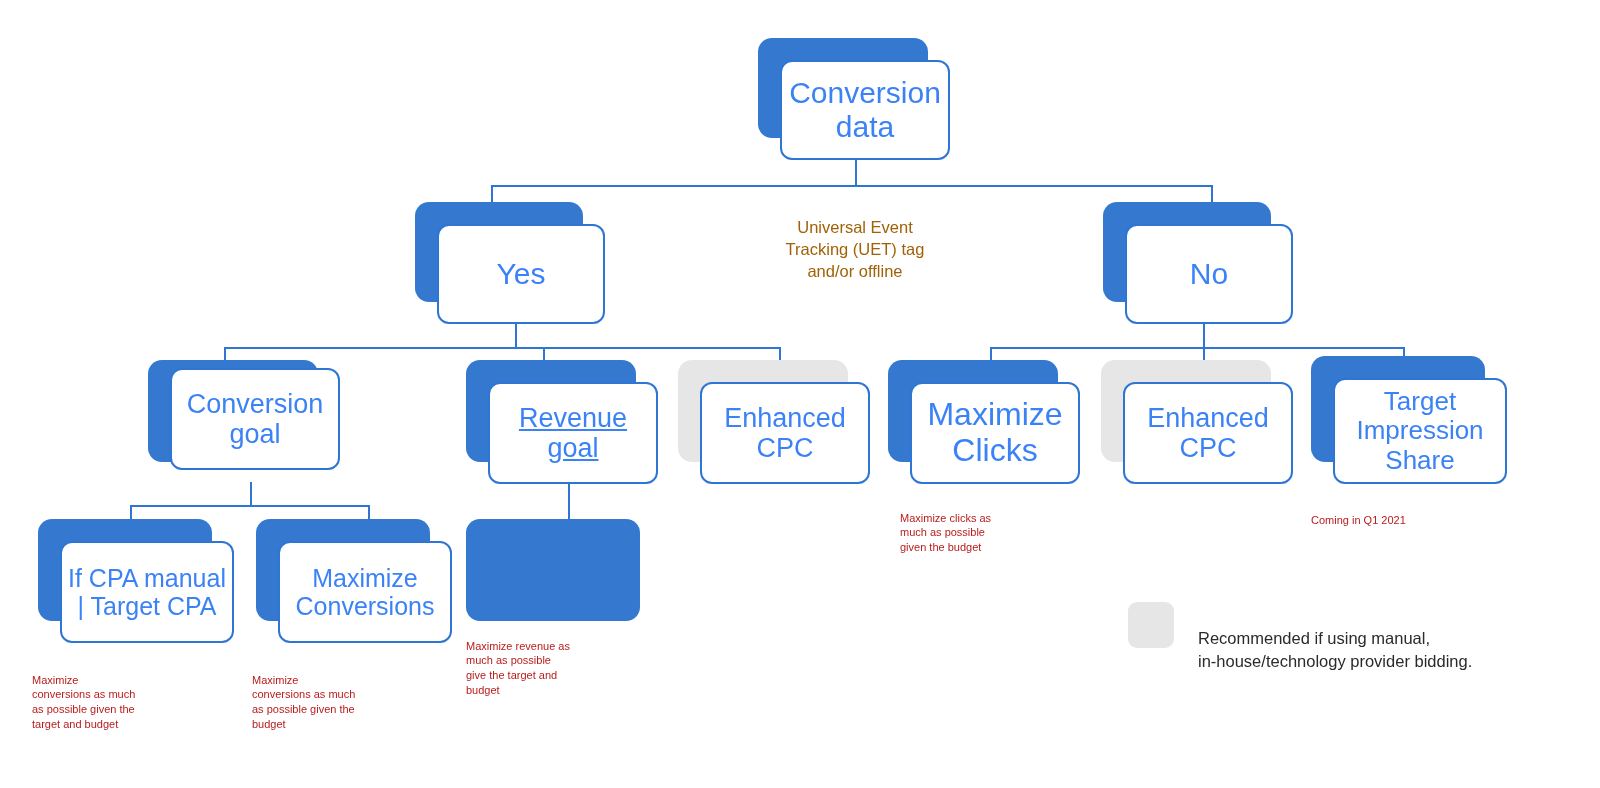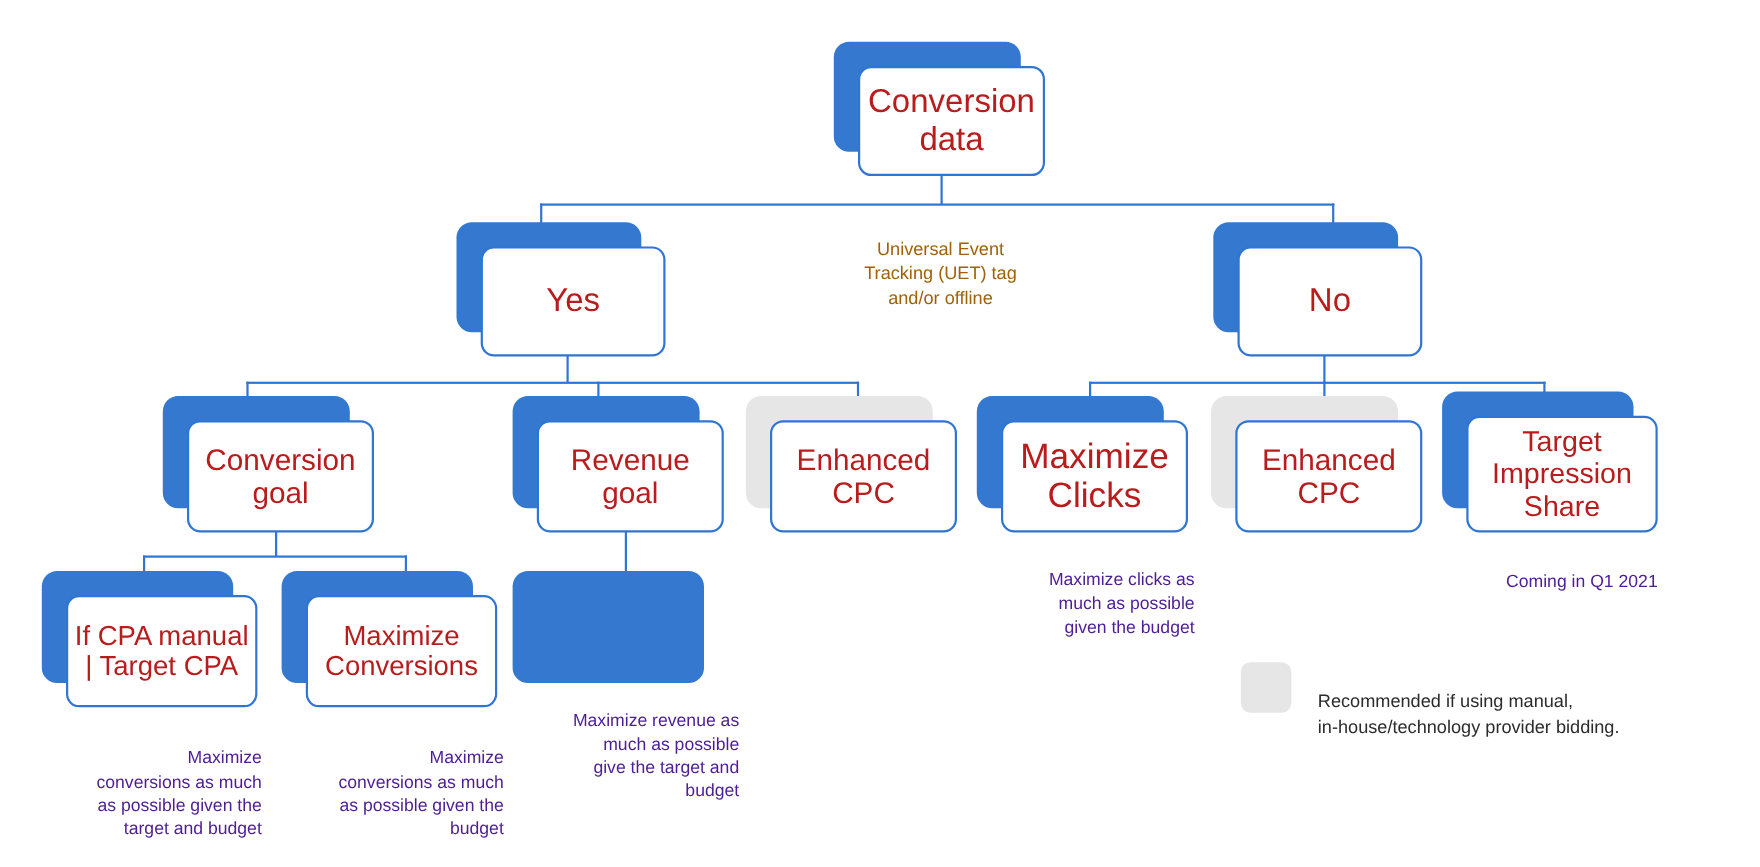--- a/index.html
+++ b/index.html
@@ -25,31 +25,31 @@
   .node.gray .shadow{background:#E6E6E6;}
   .node .card{
     position:absolute;
     background:#ffffff;
     border:2px solid #2E75D4;
     border-radius:12px;
     box-sizing:border-box;
     display:flex;align-items:center;justify-content:center;
     text-align:center;
     line-height:1.12;
-    color:#b91c1c;
+    color:#3b82f6;
     padding:2px 6px;
   }
 
   
   .caption{
     position:absolute;
-    text-align:right;
-    font-size:16px;
+    text-align:left;
+    font-size:11px;
     line-height:1.33;
-    color:#4c1d95;
+    color:#b91c1c;
     white-space:pre-line;
   }
   .midlabel{
     position:absolute;
     text-align:center;
     font-size:16.5px;
     line-height:1.33;
     color:#a16207;
     white-space:pre-line;
   }
@@ -119,28 +119,28 @@
 
   <div class="node" style="left:1103px;top:202px;width:190px;height:122px;">
     <div class="shadow" style="width:168px;height:100px;"></div>
     <div class="card" style="left:22px;top:22px;width:168px;height:100px;font-size:30px;">
       <span>No</span>
     </div>
   </div>
 
   <div class="node" style="left:148px;top:360px;width:192px;height:124px;">
     <div class="shadow" style="width:170px;height:102px;"></div>
-    <div class="card" style="left:22px;top:22px;width:170px;height:102px;font-size:27px;">
+    <div class="card" style="left:22px;top:8px;width:170px;height:102px;font-size:27px;">
       <span>Conversion goal</span>
     </div>
   </div>
 
   <div class="node" style="left:466px;top:360px;width:192px;height:124px;">
     <div class="shadow" style="width:170px;height:102px;"></div>
-    <div class="card" style="left:22px;top:22px;width:170px;height:102px;font-size:27px;">
+    <div class="card" style="left:22px;top:22px;width:170px;height:102px;font-size:27px;text-decoration:underline;">
       <span>Revenue goal</span>
     </div>
   </div>
 
   <div class="node gray" style="left:678px;top:360px;width:192px;height:124px;">
     <div class="shadow" style="width:170px;height:102px;"></div>
     <div class="card" style="left:22px;top:22px;width:170px;height:102px;font-size:27px;">
       <span>Enhanced CPC</span>
     </div>
   </div>

